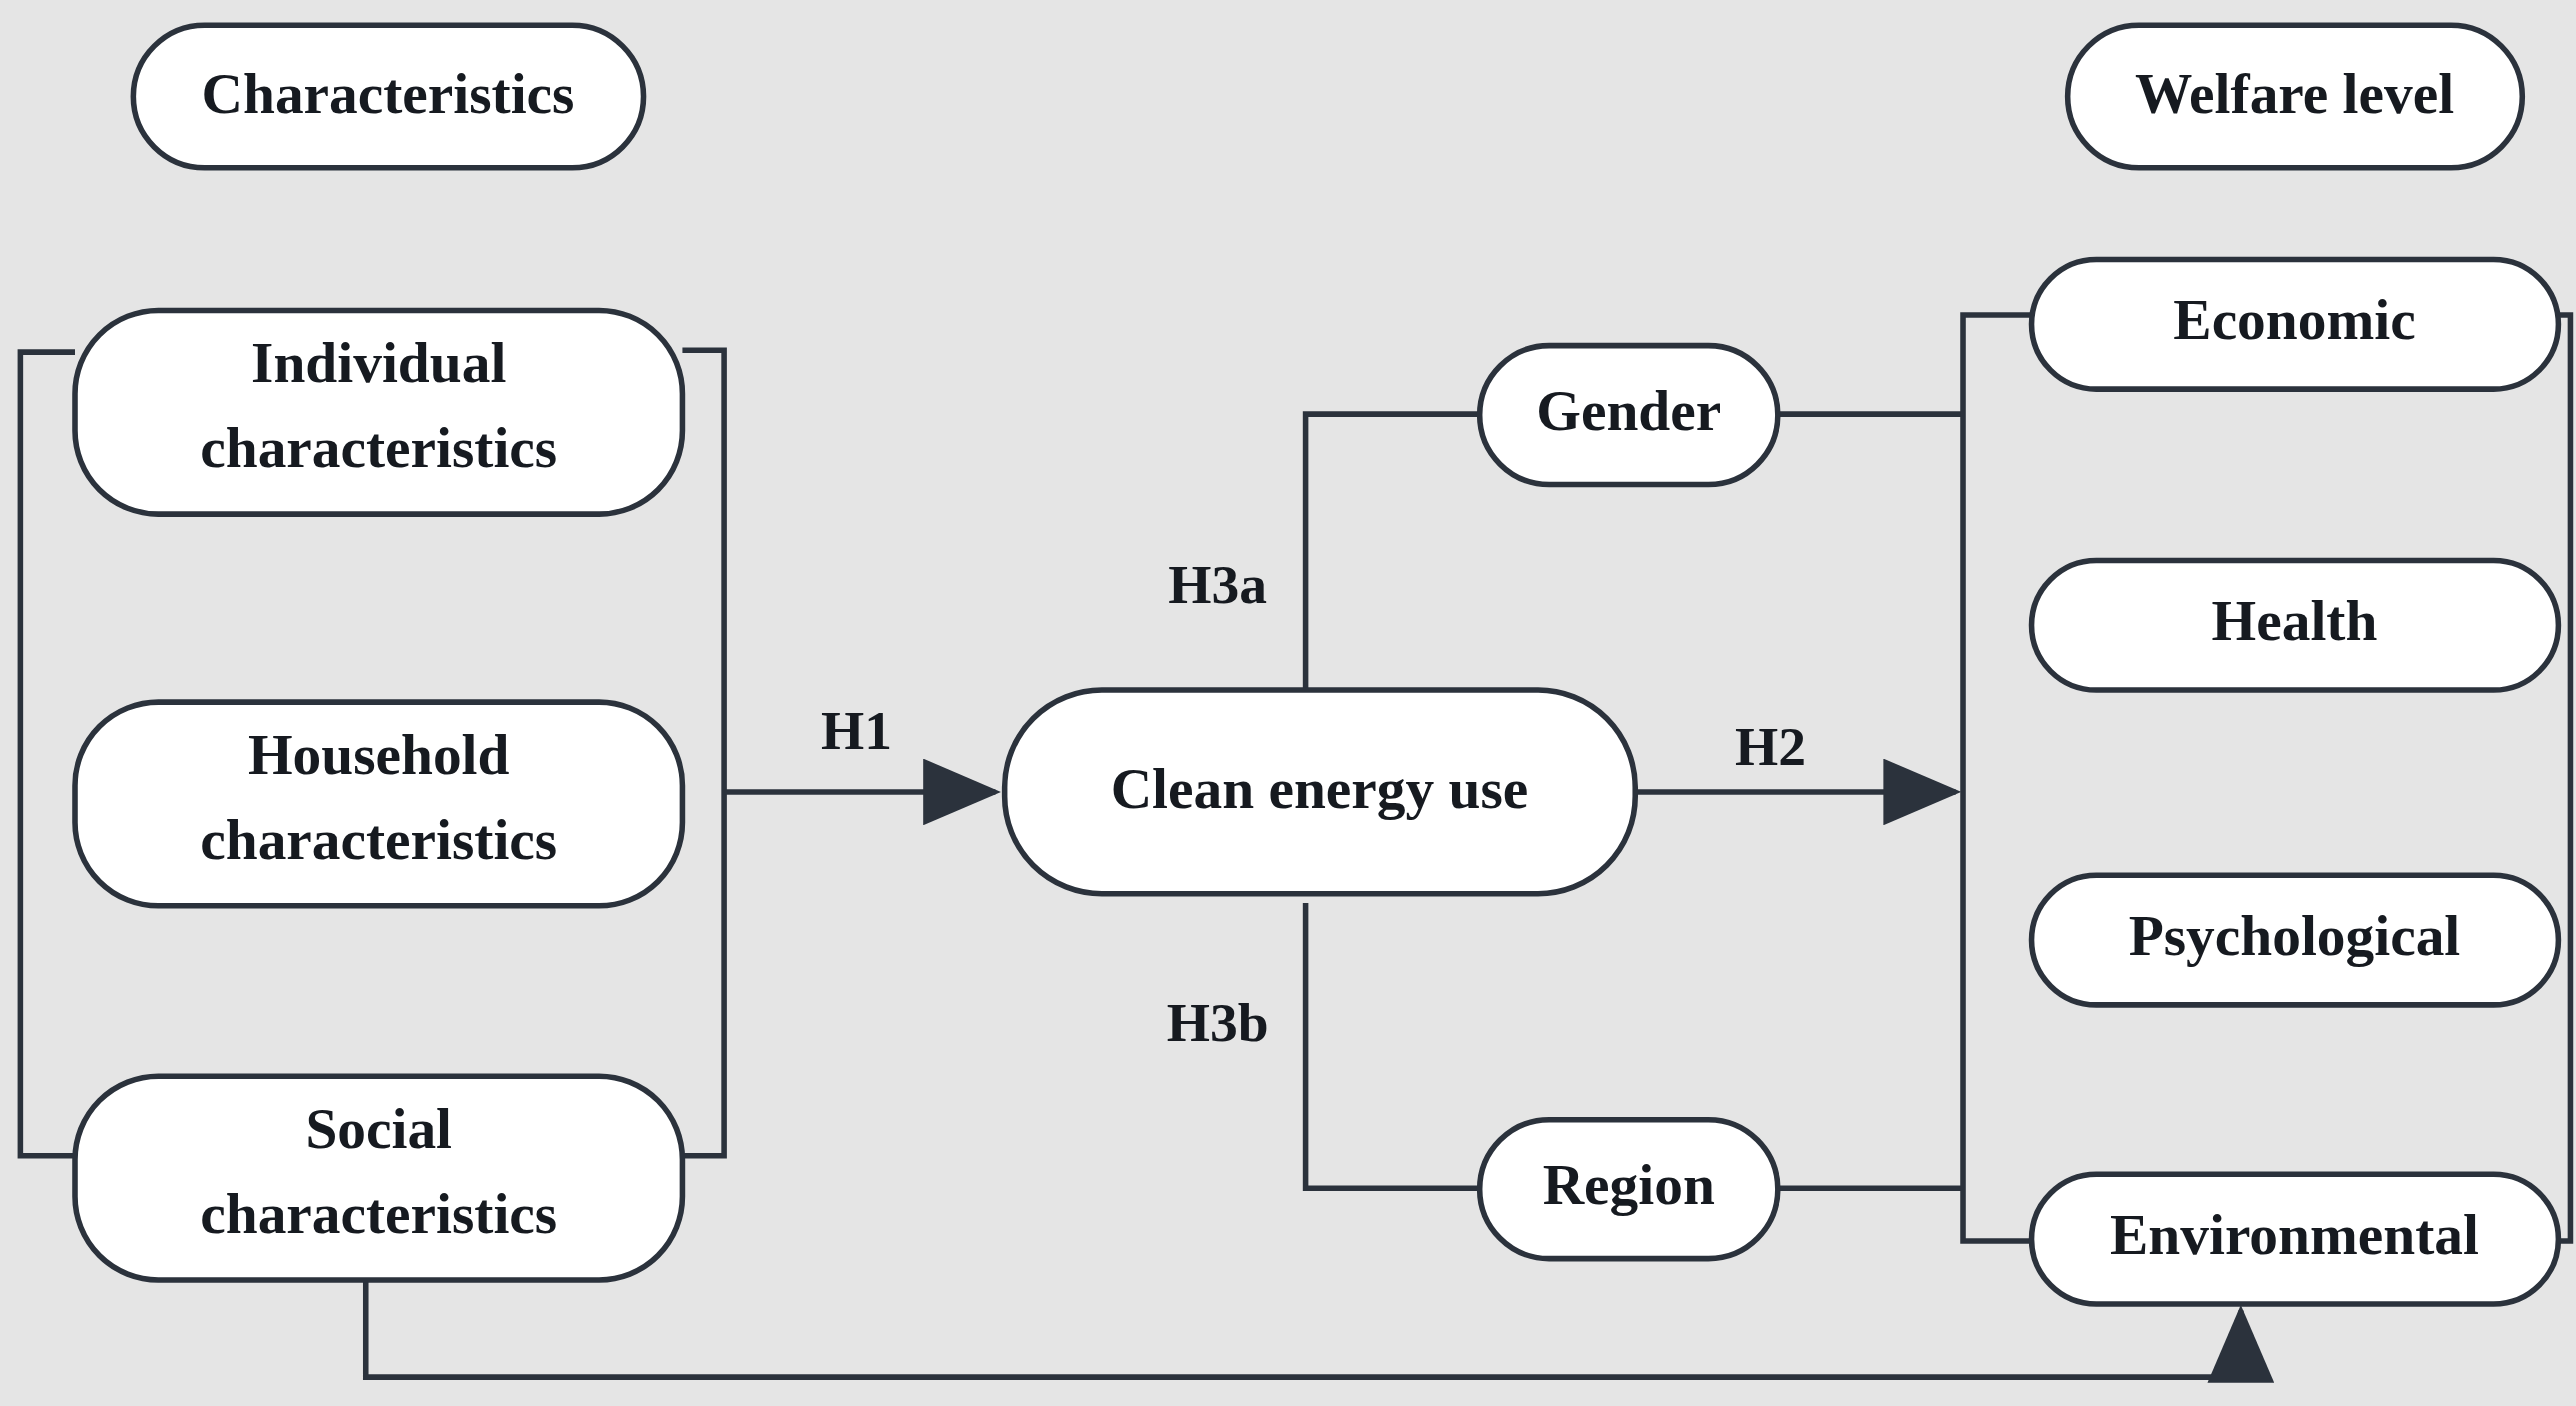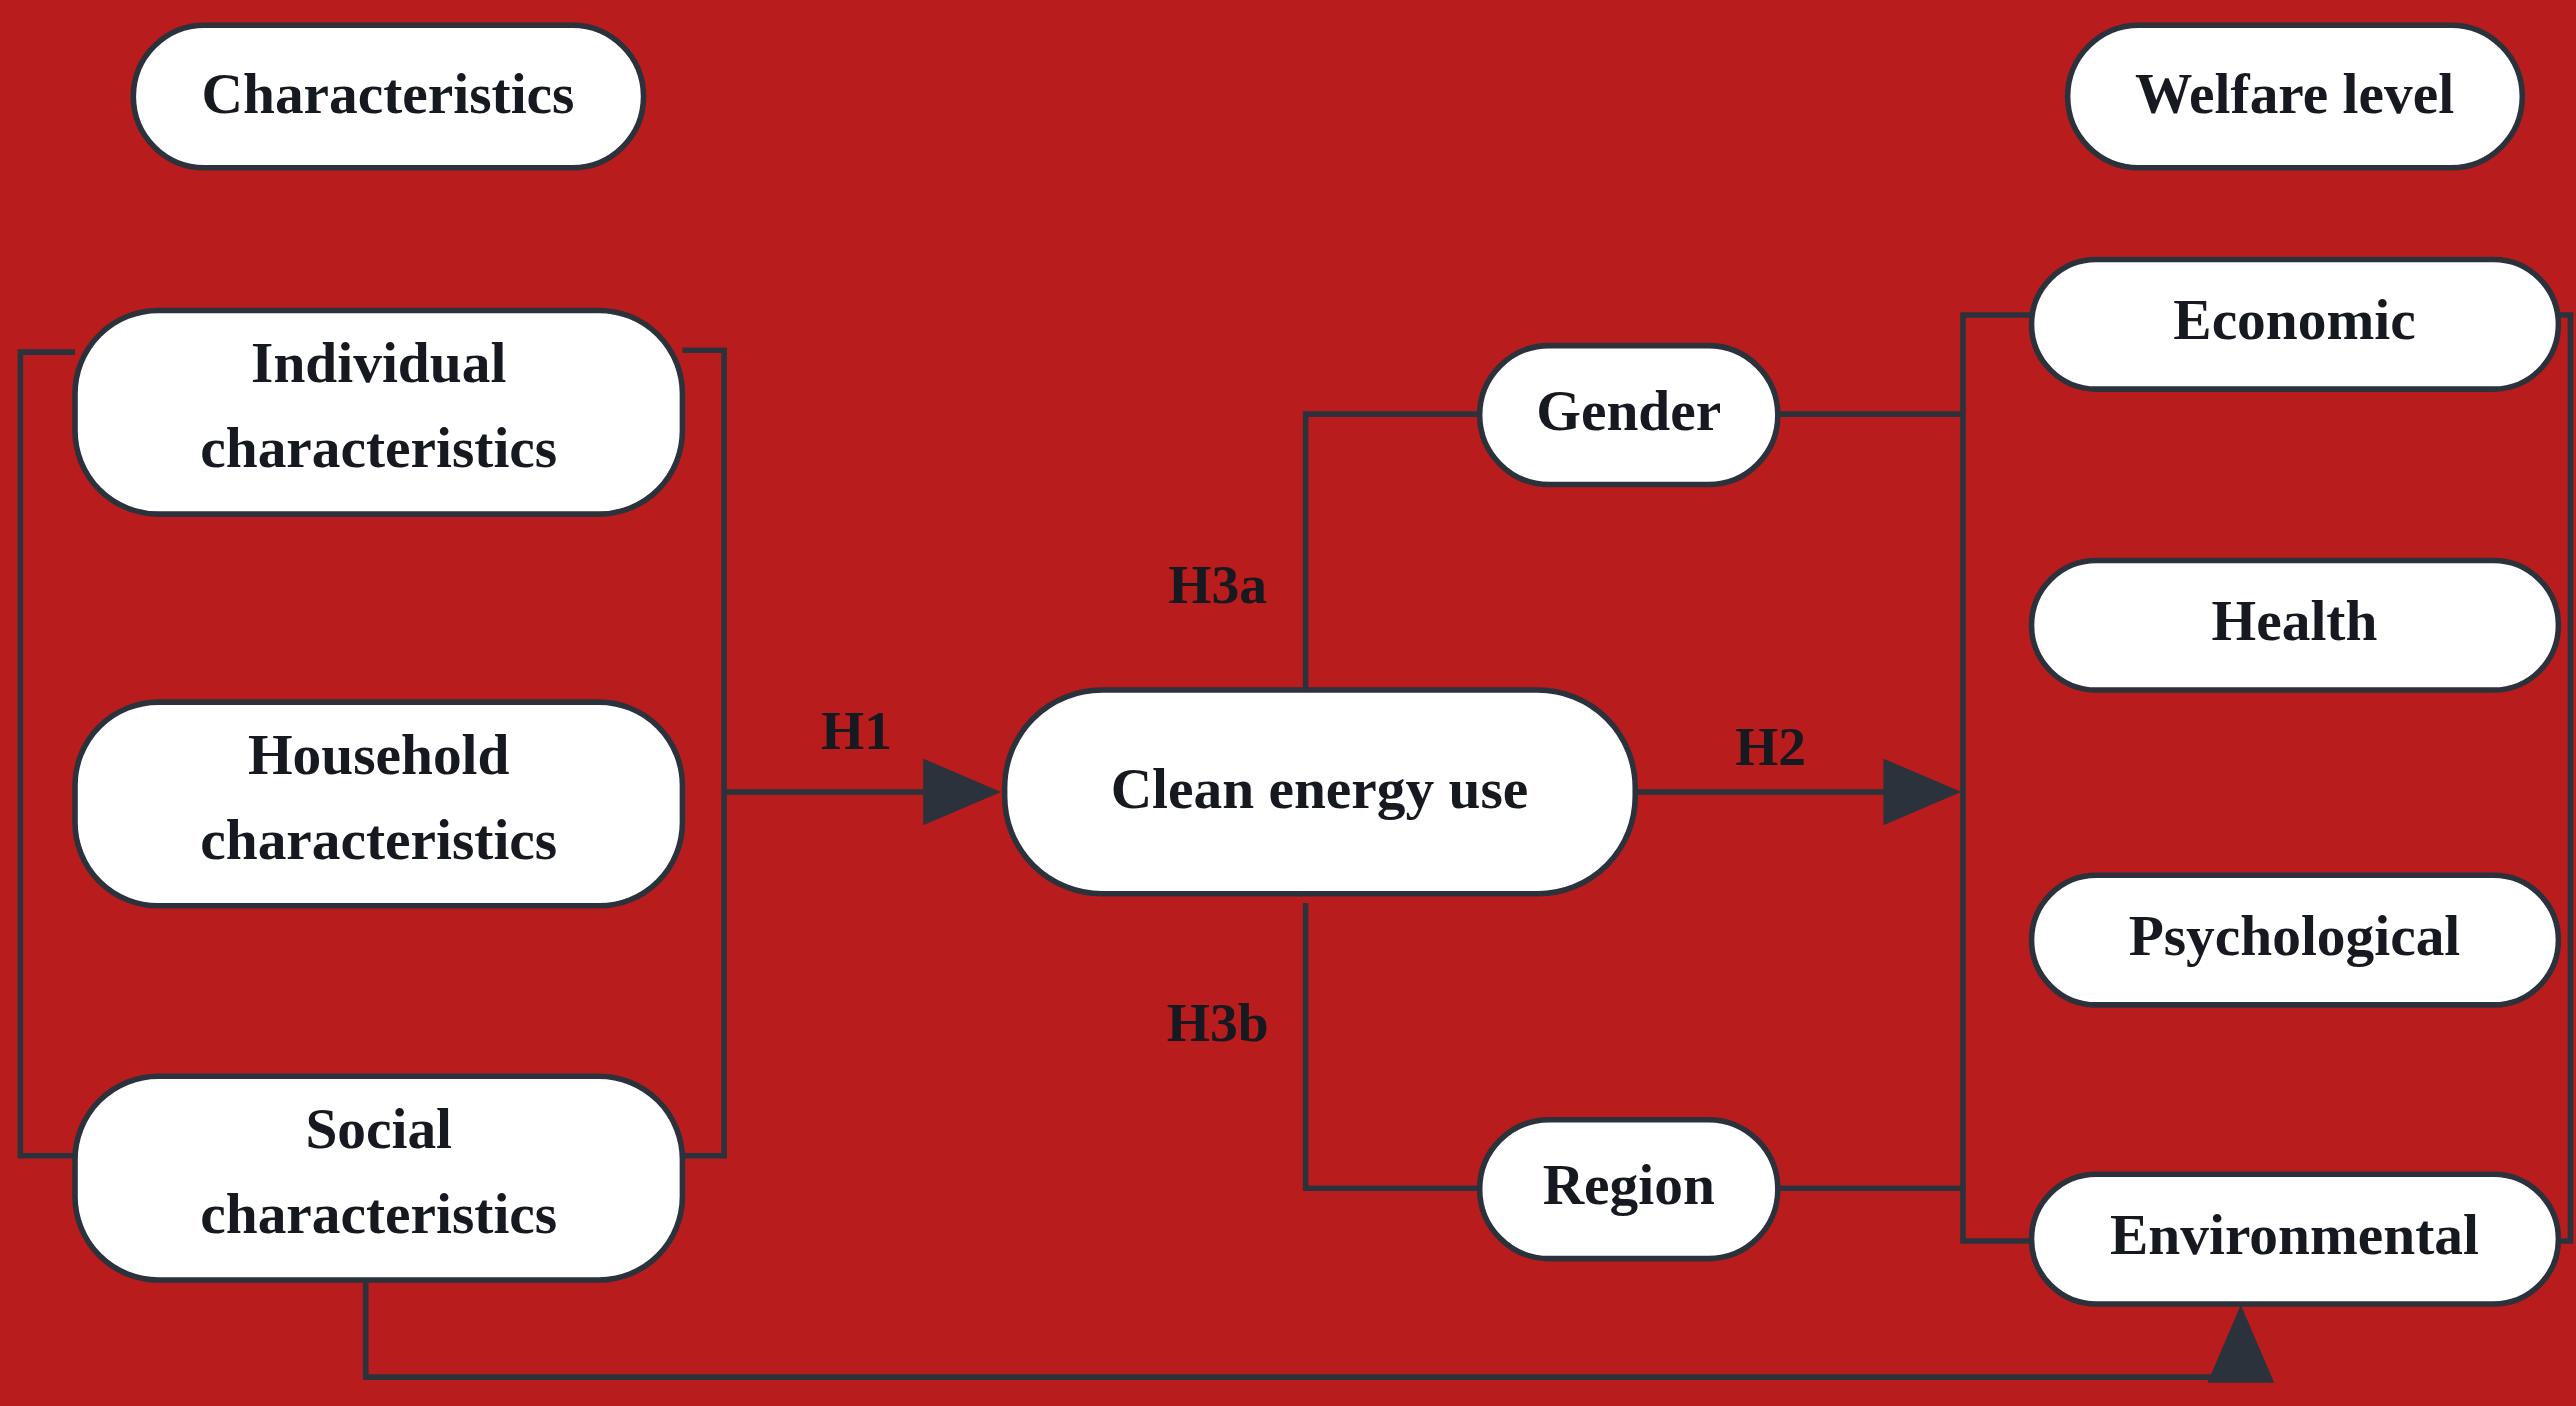--- a/index.html
+++ b/index.html
@@ -4,21 +4,21 @@
 <style>
   html, body {
     margin: 0;
     padding: 0;
     background: #ffffff;
   }
   #canvas {
     position: relative;
     width: 2576px;
     height: 1407px;
-    background: #b91c1c;
+    background: #e5e5e5;
     font-family: "Liberation Serif", "DejaVu Serif", serif;
     overflow: hidden;
   }
   svg.diagram {
     position: absolute;
     left: 0;
     top: 0;
     width: 2576px;
     height: 1407px;
   }

